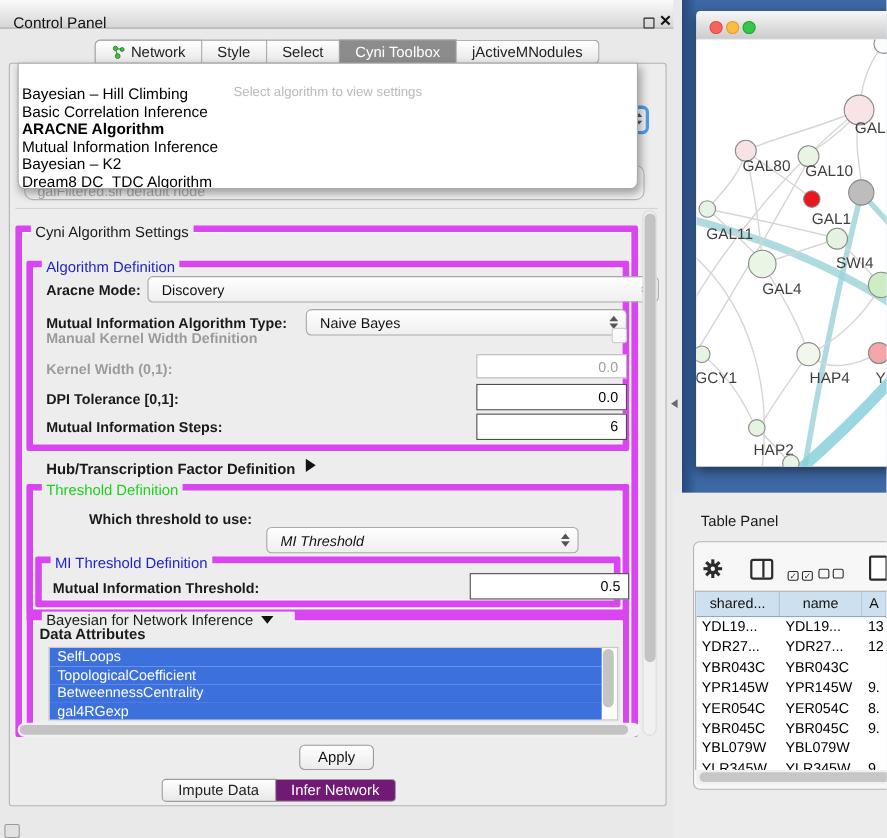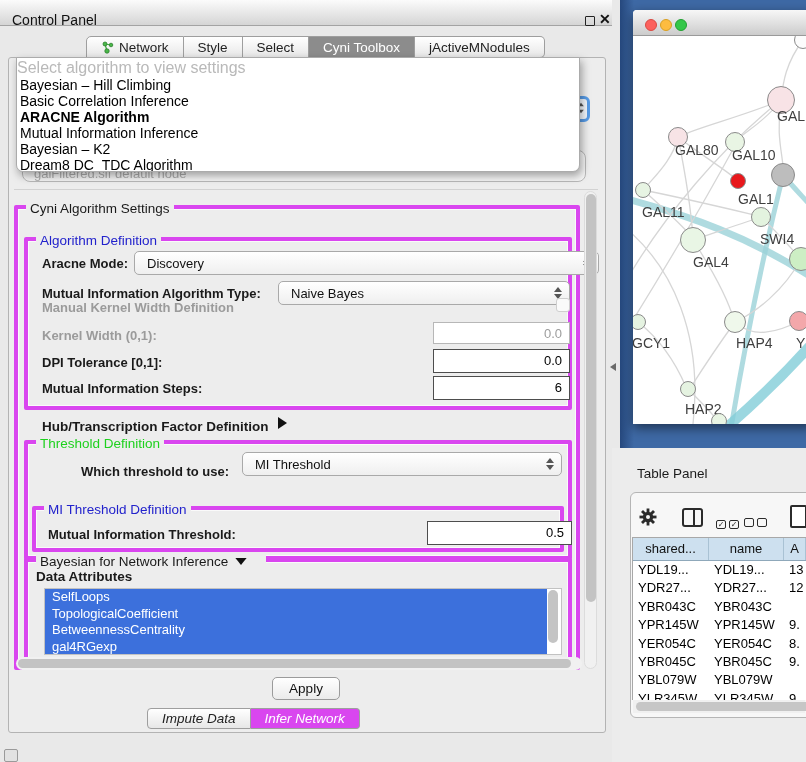--- a/index.html
+++ b/index.html
@@ -26,26 +26,26 @@
   #panel-inner-line { left:14px; top:189px; width:584px; height:0; border-top:1px solid #d2d2d2; }
 
   
   #frag-combo-ring { left:572px; top:96px; width:18px; height:26px; border:3px solid #579be6; border-radius:6px; background:#f2f7fd; }
   #frag-combo2 { left:22px; top:150px; width:564px; height:32px; border:1.5px solid #b9b9b9; border-radius:8px; background:#f5f5f5; }
   #frag-combo2-text { left:34px; top:166px; font-size:13px; color:#aeaeae; }
 
   
   #popup { left:16px; top:57px; width:564px; height:115px; background:#fff; border:1px solid #ababab;
            border-radius:0 0 7px 7px; box-shadow:2px 4px 9px rgba(0,0,0,.35); z-index:5; overflow:hidden; }
-  #popup-prompt { height:19px; color:#b9b9b9; font-size:16px; padding-top:1px; }
+  #popup-prompt { height:19px; text-align:center; color:#b9b9b9; font-size:12px; padding-top:18px; }
   .popup-item { height:16px; line-height:16px; padding-left:3px; font-size:14px; color:#000; white-space:nowrap; }
   .popup-item.bold { font-weight:bold; }
 
   
-  .grp { position:absolute; border:4px solid #d946ef; border-radius:2px; box-shadow:inset 0 0 0 1px #fafafa; }
+  .grp { position:absolute; border:6px solid #d946ef; border-radius:2px; box-shadow:inset 0 0 0 1px #fafafa; }
   .grp-title { position:absolute; top:-8px; left:8px; background:#ededed; padding:0 4px; font-size:13.5px; }
   .t-black { color:#1a1a1a; } .t-blue { color:#2222cc; } .t-green { color:#1ed11e; }
 
   .lbl { position:absolute; font-size:13px; font-weight:bold; color:#1a1a1a; white-space:nowrap; }
   .lbl.dis { color:#9b9b9b; }
 
   .combo { position:absolute; background:linear-gradient(#ffffff,#efefef); border:1px solid #a9a9a9; border-radius:5px;
            display:flex; align-items:center; font-size:13px; color:#111; padding-left:12px; }
   .combo .spin { position:absolute; right:7px; top:0; bottom:0; display:flex; flex-direction:column; justify-content:center; gap:2px; }
   .tri-up { width:0; height:0; border-left:4px solid transparent; border-right:4px solid transparent; border-bottom:5px solid #555; }
@@ -69,24 +69,24 @@
   #set-vtrack { left:584px; top:191px; width:13px; height:478px; background:#f1f1f1; border:1px solid #dcdcdc; border-radius:7px; }
   #set-vthumb { left:585.5px; top:194px; width:10px; height:408px; background:#c3c3c3; border-radius:5px; }
   #set-htrack { left:16px; top:657px; width:566px; height:13px; background:#f1f1f1; border-radius:7px; }
   #set-hthumb { left:18px; top:659px; width:553px; height:9px; background:#c3c3c3; border-radius:5px; }
 
   #apply-btn { left:272px; top:677px; width:68px; height:23px; background:linear-gradient(#ffffff,#ebebeb);
                border:1px solid #9b9b9b; border-radius:5px; font-size:13.5px; color:#111; text-align:center; line-height:21px; }
 
   #bottom-tabs { left:147px; top:708px; height:21px; display:flex; }
   .btab { padding:0 14px; font-size:13.5px; color:#222; background:linear-gradient(#ffffff,#e7e7e7);
-          border:1px solid #9e9e9e; border-left:none; height:21px; line-height:20px;font-style:italic; }
+          border:1px solid #9e9e9e; border-left:none; height:21px; line-height:20px; }
   .btab:first-child { border-left:1px solid #9e9e9e; border-radius:4px 0 0 4px; }
   .btab:last-child { border-radius:0 4px 4px 0; }
-  .btab.sel { background:#d946ef; color:#fff; }
+  .btab.sel { background:#701a75; color:#fff; }
 
   #corner-chip { left:4px; top:749px; width:14px; height:13px; background:#e2e2e2; border:1px solid #9a9a9a; border-radius:2px; }
   #splitter-arrow { left:610px; top:363px; width:0; height:0; border-top:4px solid transparent; border-bottom:4px solid transparent; border-right:6px solid #6a6a6a; }
 
   
   #desktop { left:620px; top:0; width:186px; height:448px; background:linear-gradient(90deg,#26487d 0px,#3e69a5 14px); }
   #net-window { left:633px; top:10px; width:180px; height:414px; background:#fff; border-radius:4px 4px 0 0; box-shadow:0 4px 12px rgba(0,0,0,.5); }
   #net-titlebar { left:0; top:0; width:100%; height:26px; background:linear-gradient(#f7f7f7,#cccccc); border-bottom:1px solid #9a9a9a; border-radius:4px 4px 0 0; }
   .light { position:absolute; top:9px; width:12px; height:12px; border-radius:50%; }
   #light-red { left:12px; background:#fc615d; border:1px solid #d94a43; }
@@ -206,21 +206,21 @@
 <div class="lbl" style="left:42px;top:381px;">Mutual Information Steps:</div>
 <div class="field strong" style="left:433px;top:376px;width:137px;height:24px;">6</div>
 
 <div class="lbl" style="left:42px;top:419px;font-size:13.5px;">Hub/Transcription Factor Definition</div>
 <div class="abs arrow-right" style="left:278px;top:417px;"></div>
 
 <div class="grp" style="left:24px;top:440px;width:548px;height:120px;">
   <span class="grp-title t-green">Threshold Definition</span>
 </div>
 <div class="lbl" style="left:81px;top:464px;">Which threshold to use:</div>
-<div class="combo" style="left:242px;top:452px;width:320px;height:24px;">
+<div class="combo" style="left:242px;top:479px;width:284px;height:24px;font-style:italic;">
   <span>MI Threshold</span>
   <span class="spin">
       <span class="tri-up"></span>
       <span class="tri-dn"></span>
     </span>
 </div>
 
 <div class="grp" style="left:32px;top:506px;width:532px;height:46px;">
   <span class="grp-title t-blue">MI Threshold Definition</span>
 </div>

